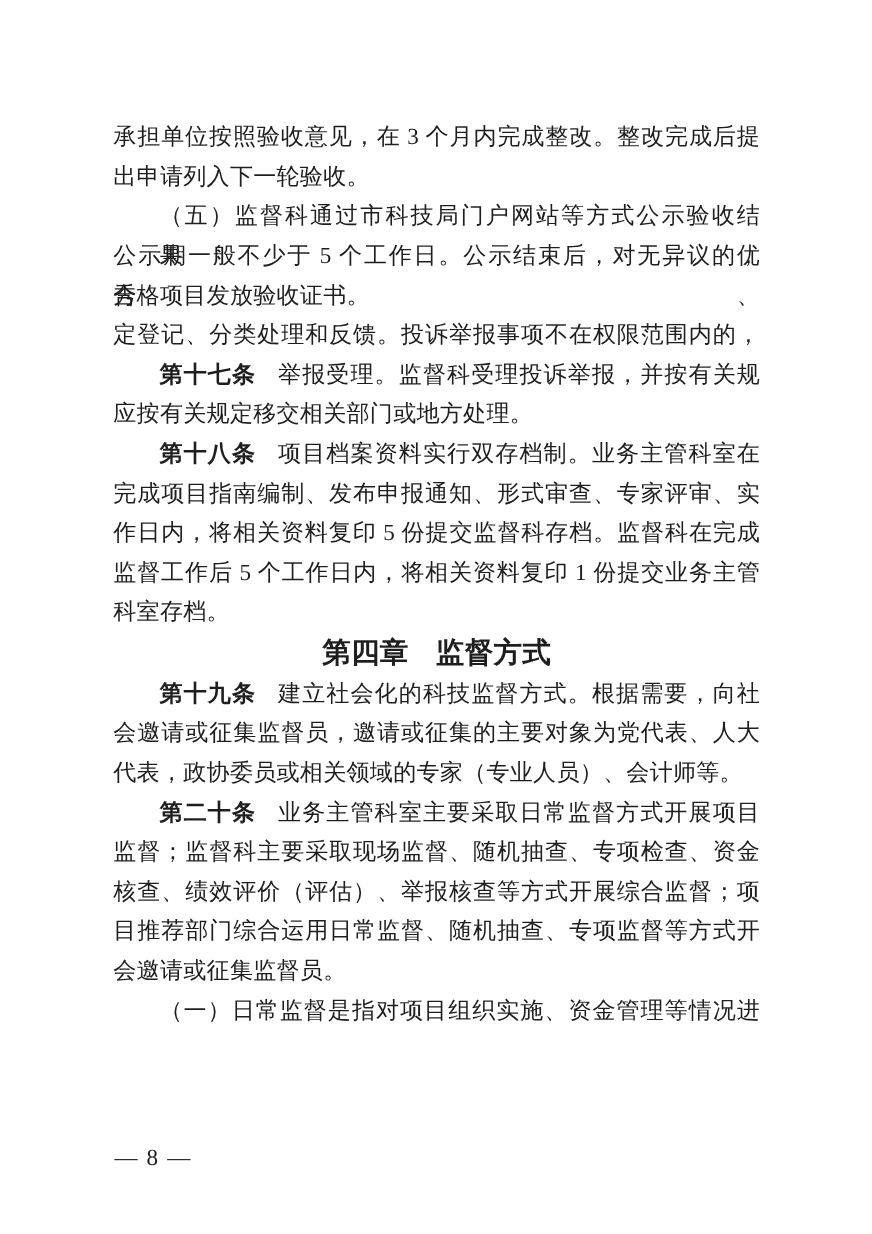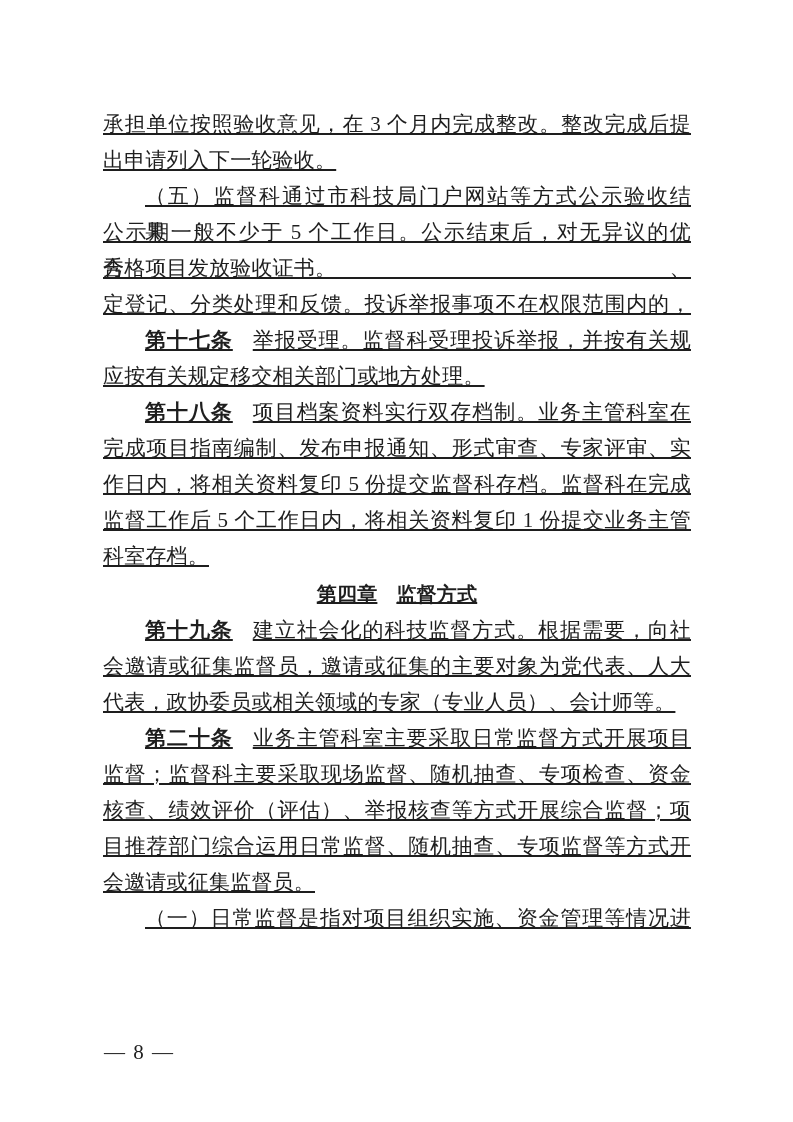--- a/index.html
+++ b/index.html
@@ -21,33 +21,32 @@
     left: 103px;
     top: 106px;
     width: 588px;
   }
   .line {
     font-size: 21px;
     line-height: 36px;
     height: 36px;
     text-align: left;
     letter-spacing: 0.2px;
-    text-decoration: underline;
   }
   .line.fill {
     text-align: justify;
     text-align-last: justify;
   }
   .line.indent {
     padding-left: 42px;
   }
   .line.heading {
     text-align: right;
     text-align-last: center;
-    font-size: 20px;
+    font-size: 26px;
     margin-top: 2px;
   }
   .seg.bold {
     font-family: "DejaVu Sans", "Liberation Sans", sans-serif;
     font-weight: 700;
   }
   .seg.gap {
     margin-right: 0.95em;
   }
   .footer {

